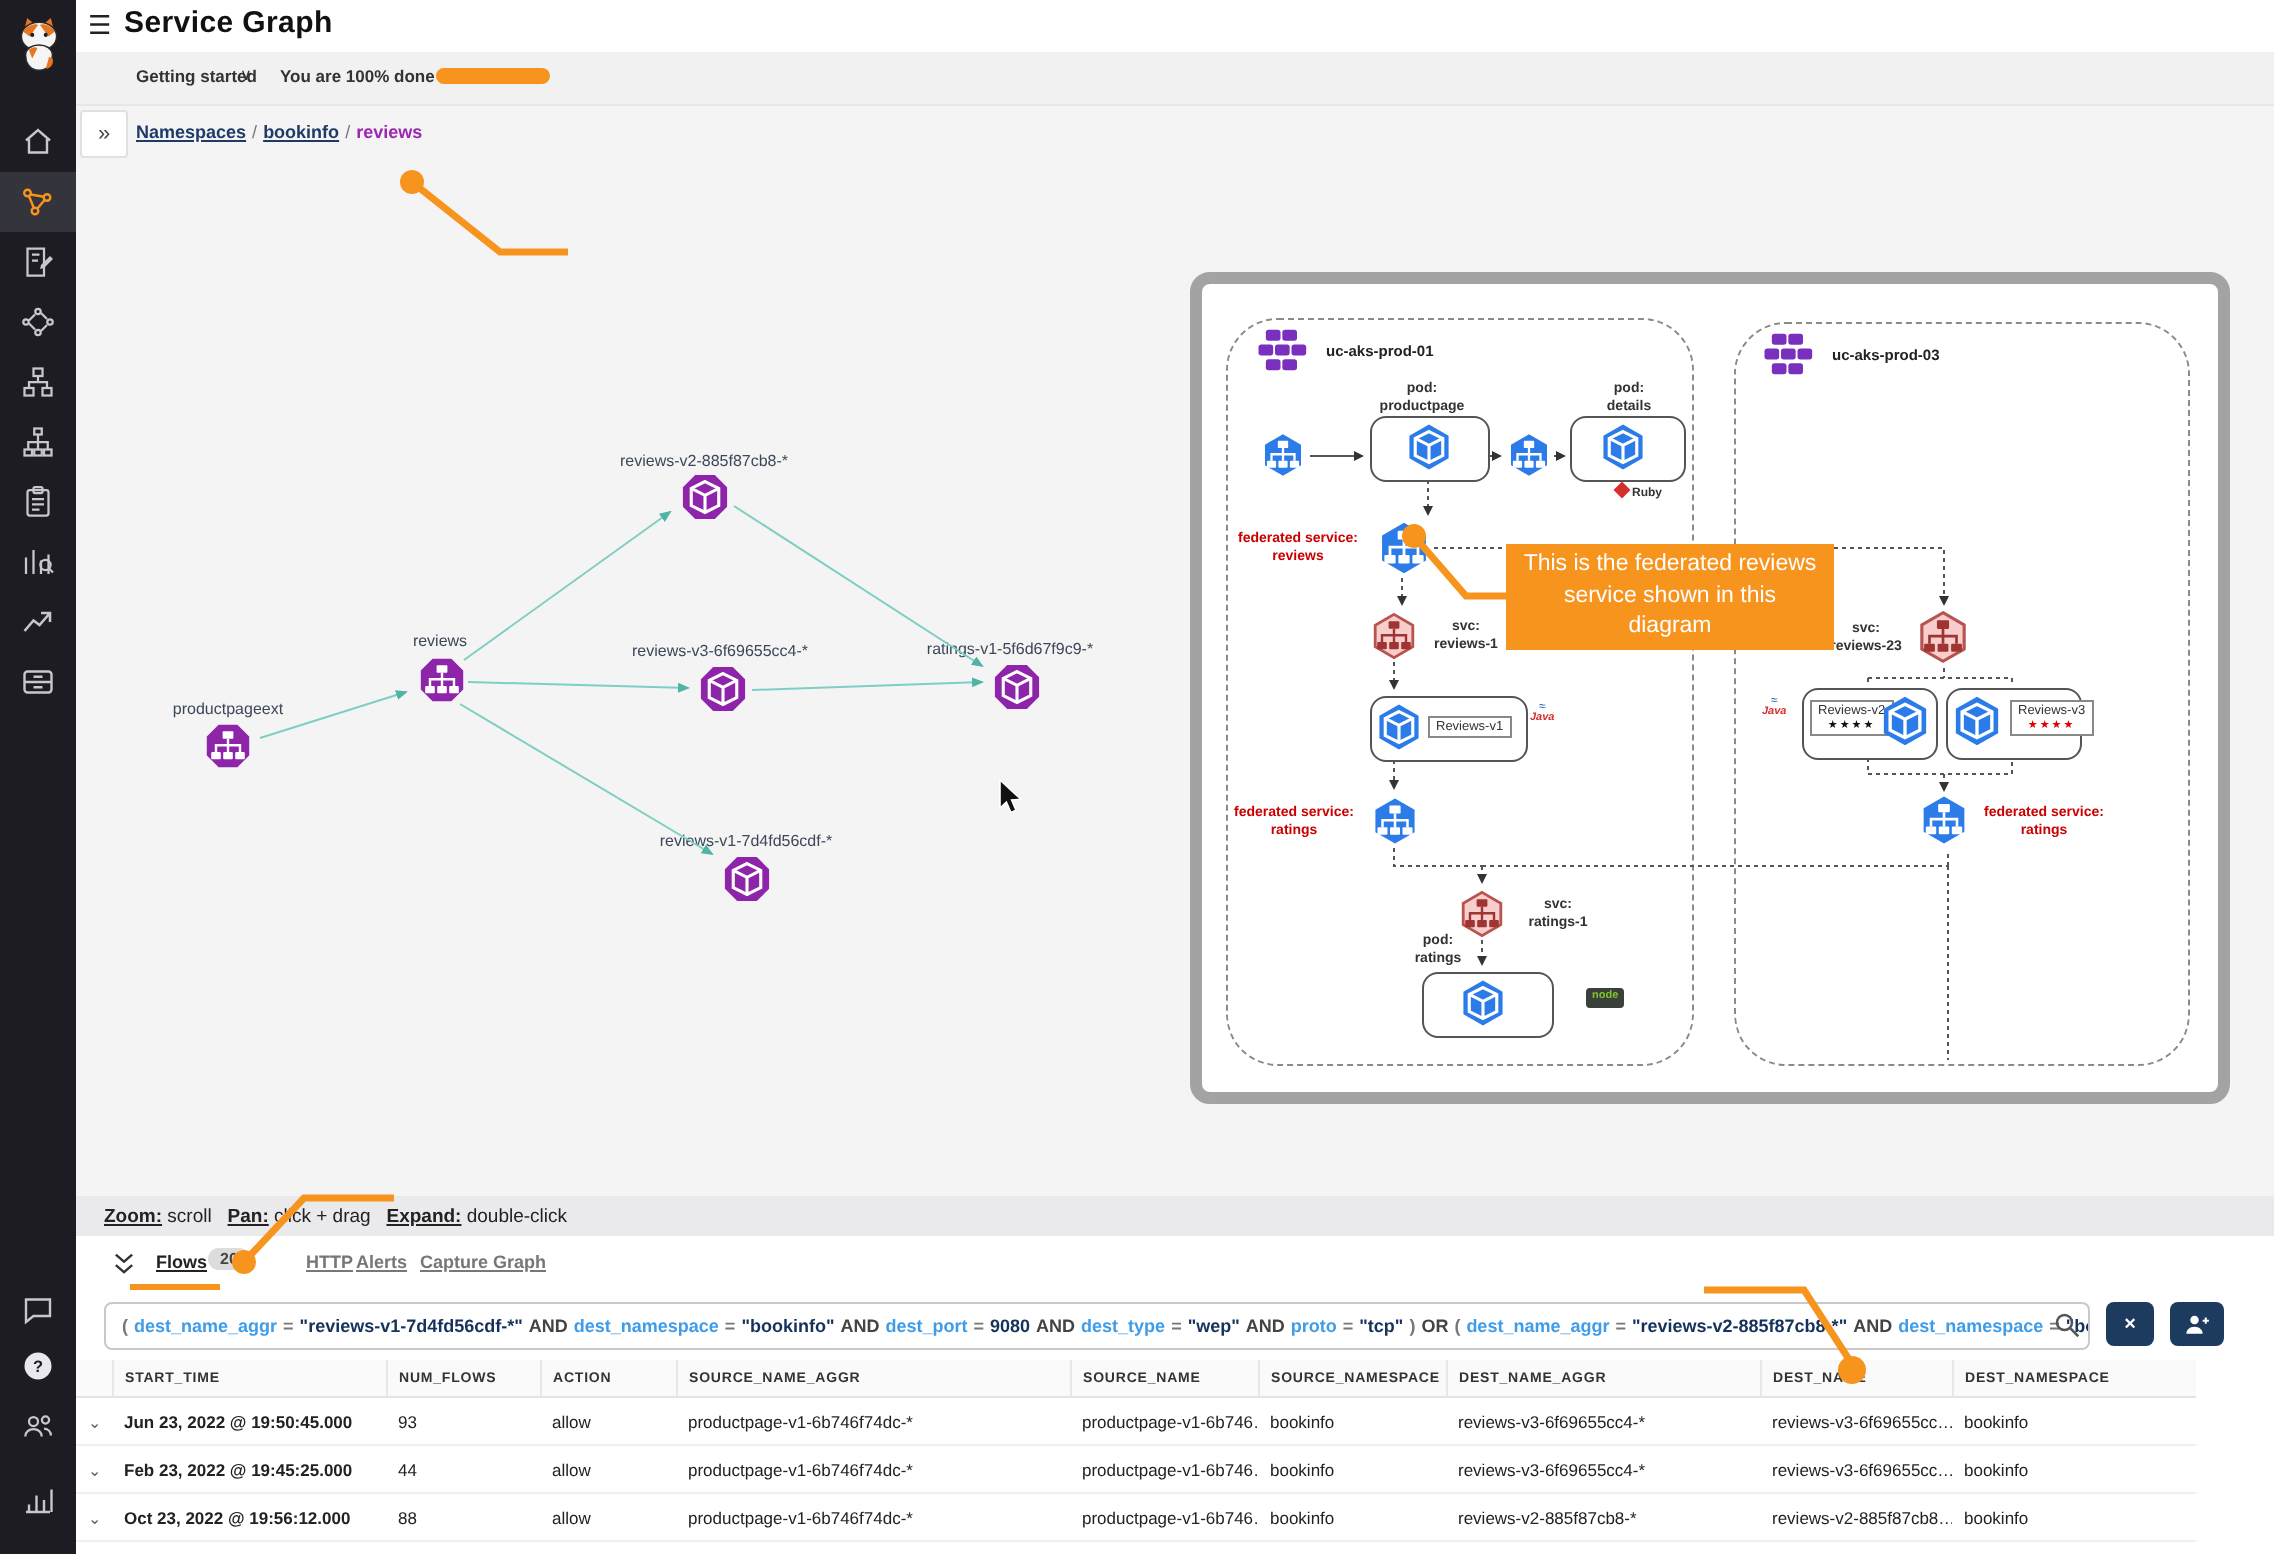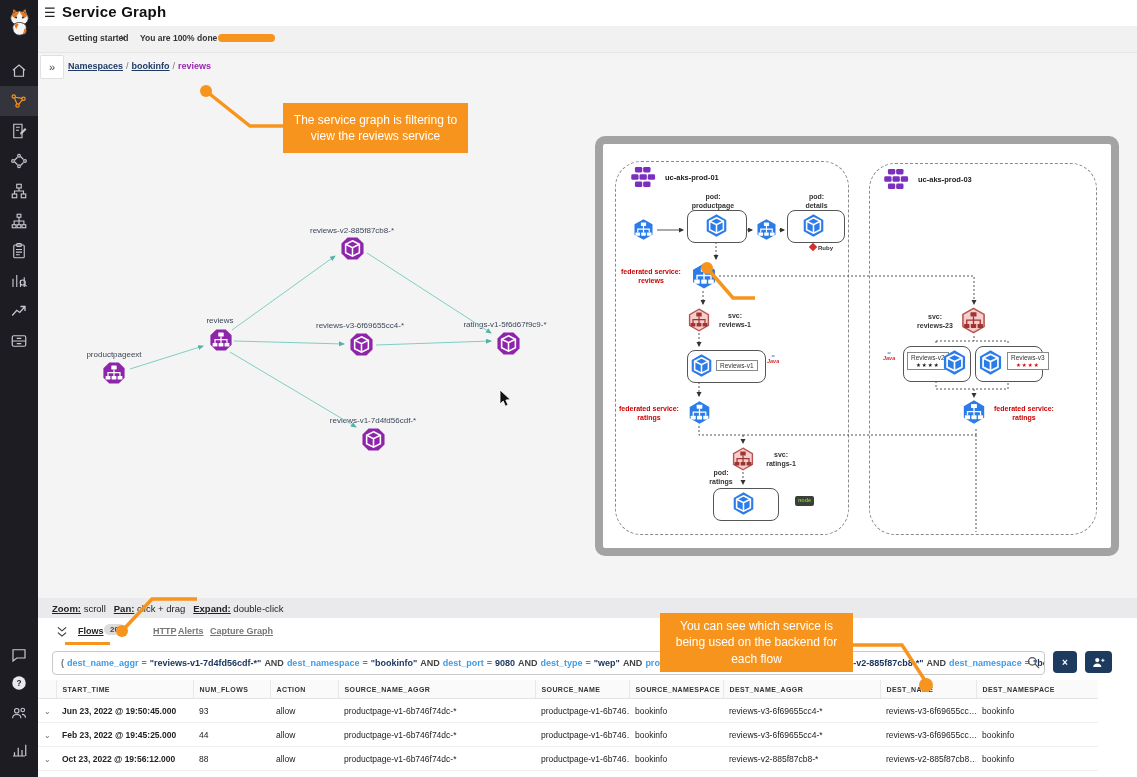--- a/index.html
+++ b/index.html
@@ -32,21 +32,21 @@
   .bc-link{color:#1f3a66;text-decoration:underline;}
   .bc-sep{color:#777;padding:0 3px;font-weight:normal;}
   .bc-current{color:#9c27b0;}
 
   
   .gnode-label{position:absolute;font-size:8px;color:#3c4858;text-align:center;transform:translateX(-50%);white-space:nowrap;z-index:4;}
   .gnode-icon{position:absolute;z-index:4;}
   .gnode-icon svg{display:block;}
 
   
-  .diagram{left:595px;top:136px;width:508px;height:404px;background:#fff;border:8px solid #a3a3a3;border-radius:10px;z-index:6;}
+  .diagram{left:595px;top:136px;width:508px;height:404px;background:#fff;border:6px solid #a3a3a3;border-radius:10px;z-index:6;}
   .cluster-box{position:absolute;border:1px dashed #8a8a8a;border-radius:26px;background:transparent;}
   .dg-label{position:absolute;font-size:7px;font-weight:bold;color:#333;text-align:center;line-height:1.25;}
   .dg-label.red{color:#cc0000;}
   .dg-name{position:absolute;font-size:7.5px;font-weight:bold;color:#222;}
   .pod-box{position:absolute;border:1.5px solid #555;border-radius:8px;background:#fff;}
   .chip{position:absolute;border:1px solid #888;background:#fff;font-size:6.5px;color:#333;padding:1px 3px;white-space:nowrap;}
   .stars-black{color:#111;font-size:5.5px;letter-spacing:1px;}
   .stars-red{color:#d00;font-size:5.5px;letter-spacing:1px;}
   .dicon{position:absolute;}
   .dicon svg{display:block;}
@@ -596,22 +596,21 @@
     <g fill="#f7941e">
       <circle cx="206" cy="91" r="6"></circle>
       <circle cx="707" cy="268" r="6"></circle>
       <circle cx="122" cy="631" r="6"></circle>
       <circle cx="926" cy="685" r="7"></circle>
     </g>
 
     <path d="M500 390 l0 14 3.2-3 2.2 5.2 2.6-1.1 -2.2-5.1 4.6-.4 z" fill="#111" stroke="#fff" stroke-width=".8"></path>
   </svg>
 
-  <div class="callout" style="left:283px;top:103px;width:185px;height:50px">The service graph is filtering to view the reviews service</div>
-  <div class="callout" style="left:660px;top:613px;width:193px;height:59px">You can see which service is being used on the backend for each flow</div>
+  <div class="callout" style="left:753px;top:272px;width:164px;height:53px;font-size:11.5px">This is the federated reviews service shown in this diagram</div>
 
   <div class="abs legend"></div>
   <div class="abs legend-text">
     <b>Zoom:</b> <span>scroll</span>&nbsp;&nbsp;
     <b>Pan:</b> <span>click + drag</span>&nbsp;&nbsp;
     <b>Expand:</b> <span>double-click</span>
   </div>
 
   <div class="abs tabsrow"></div>
   <div class="abs dchev"><svg width="14" height="14">

